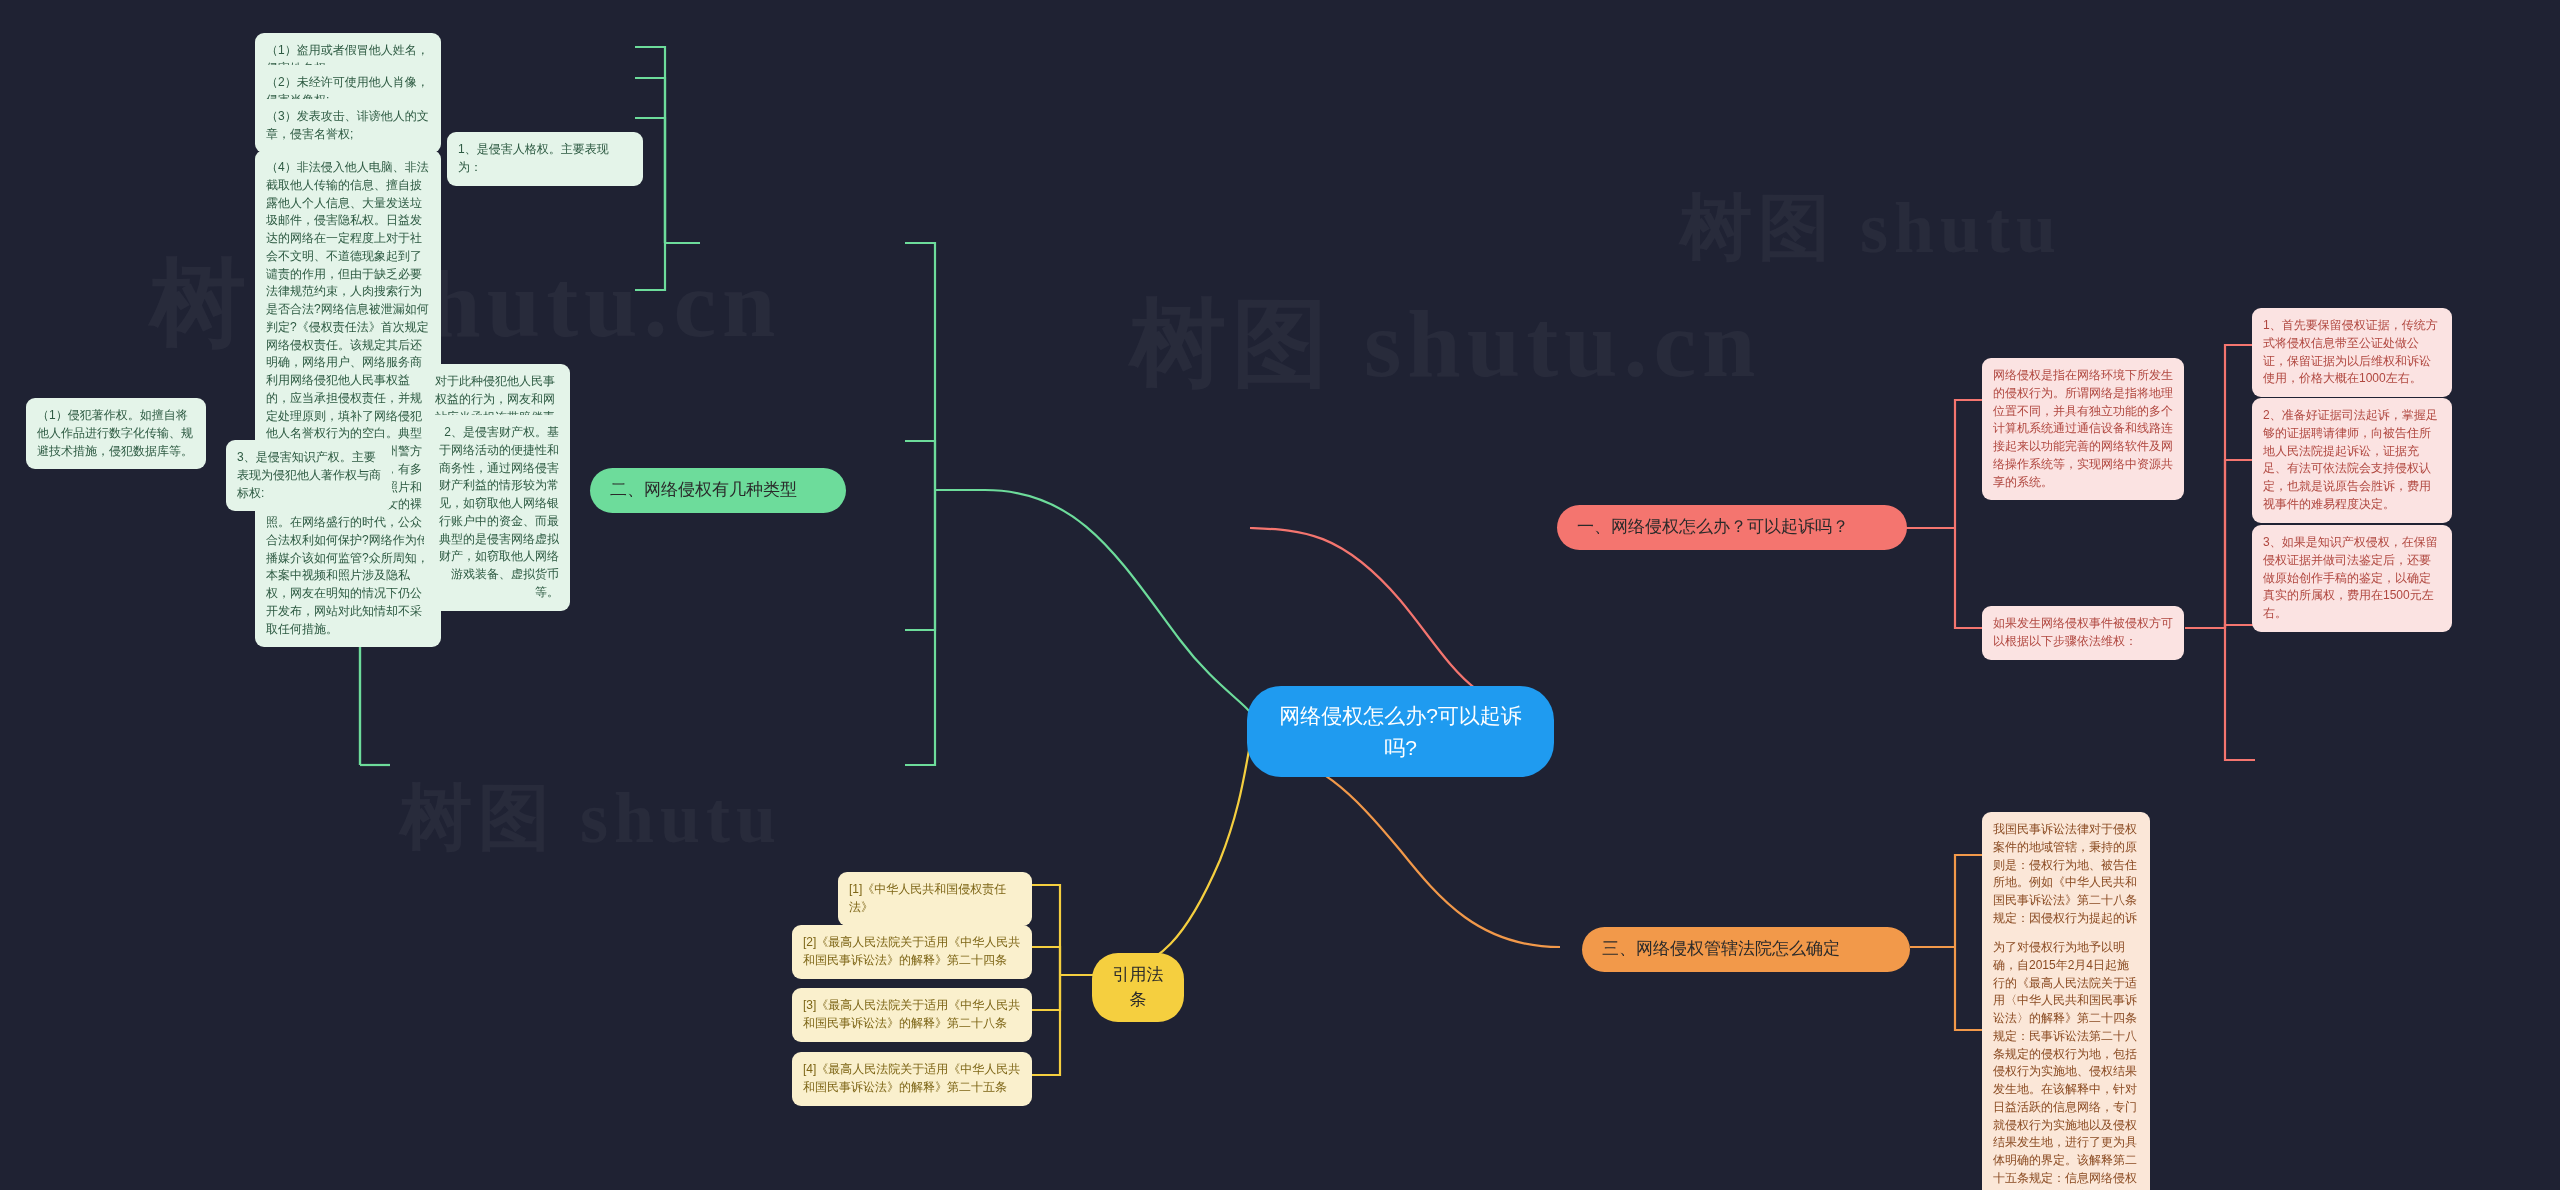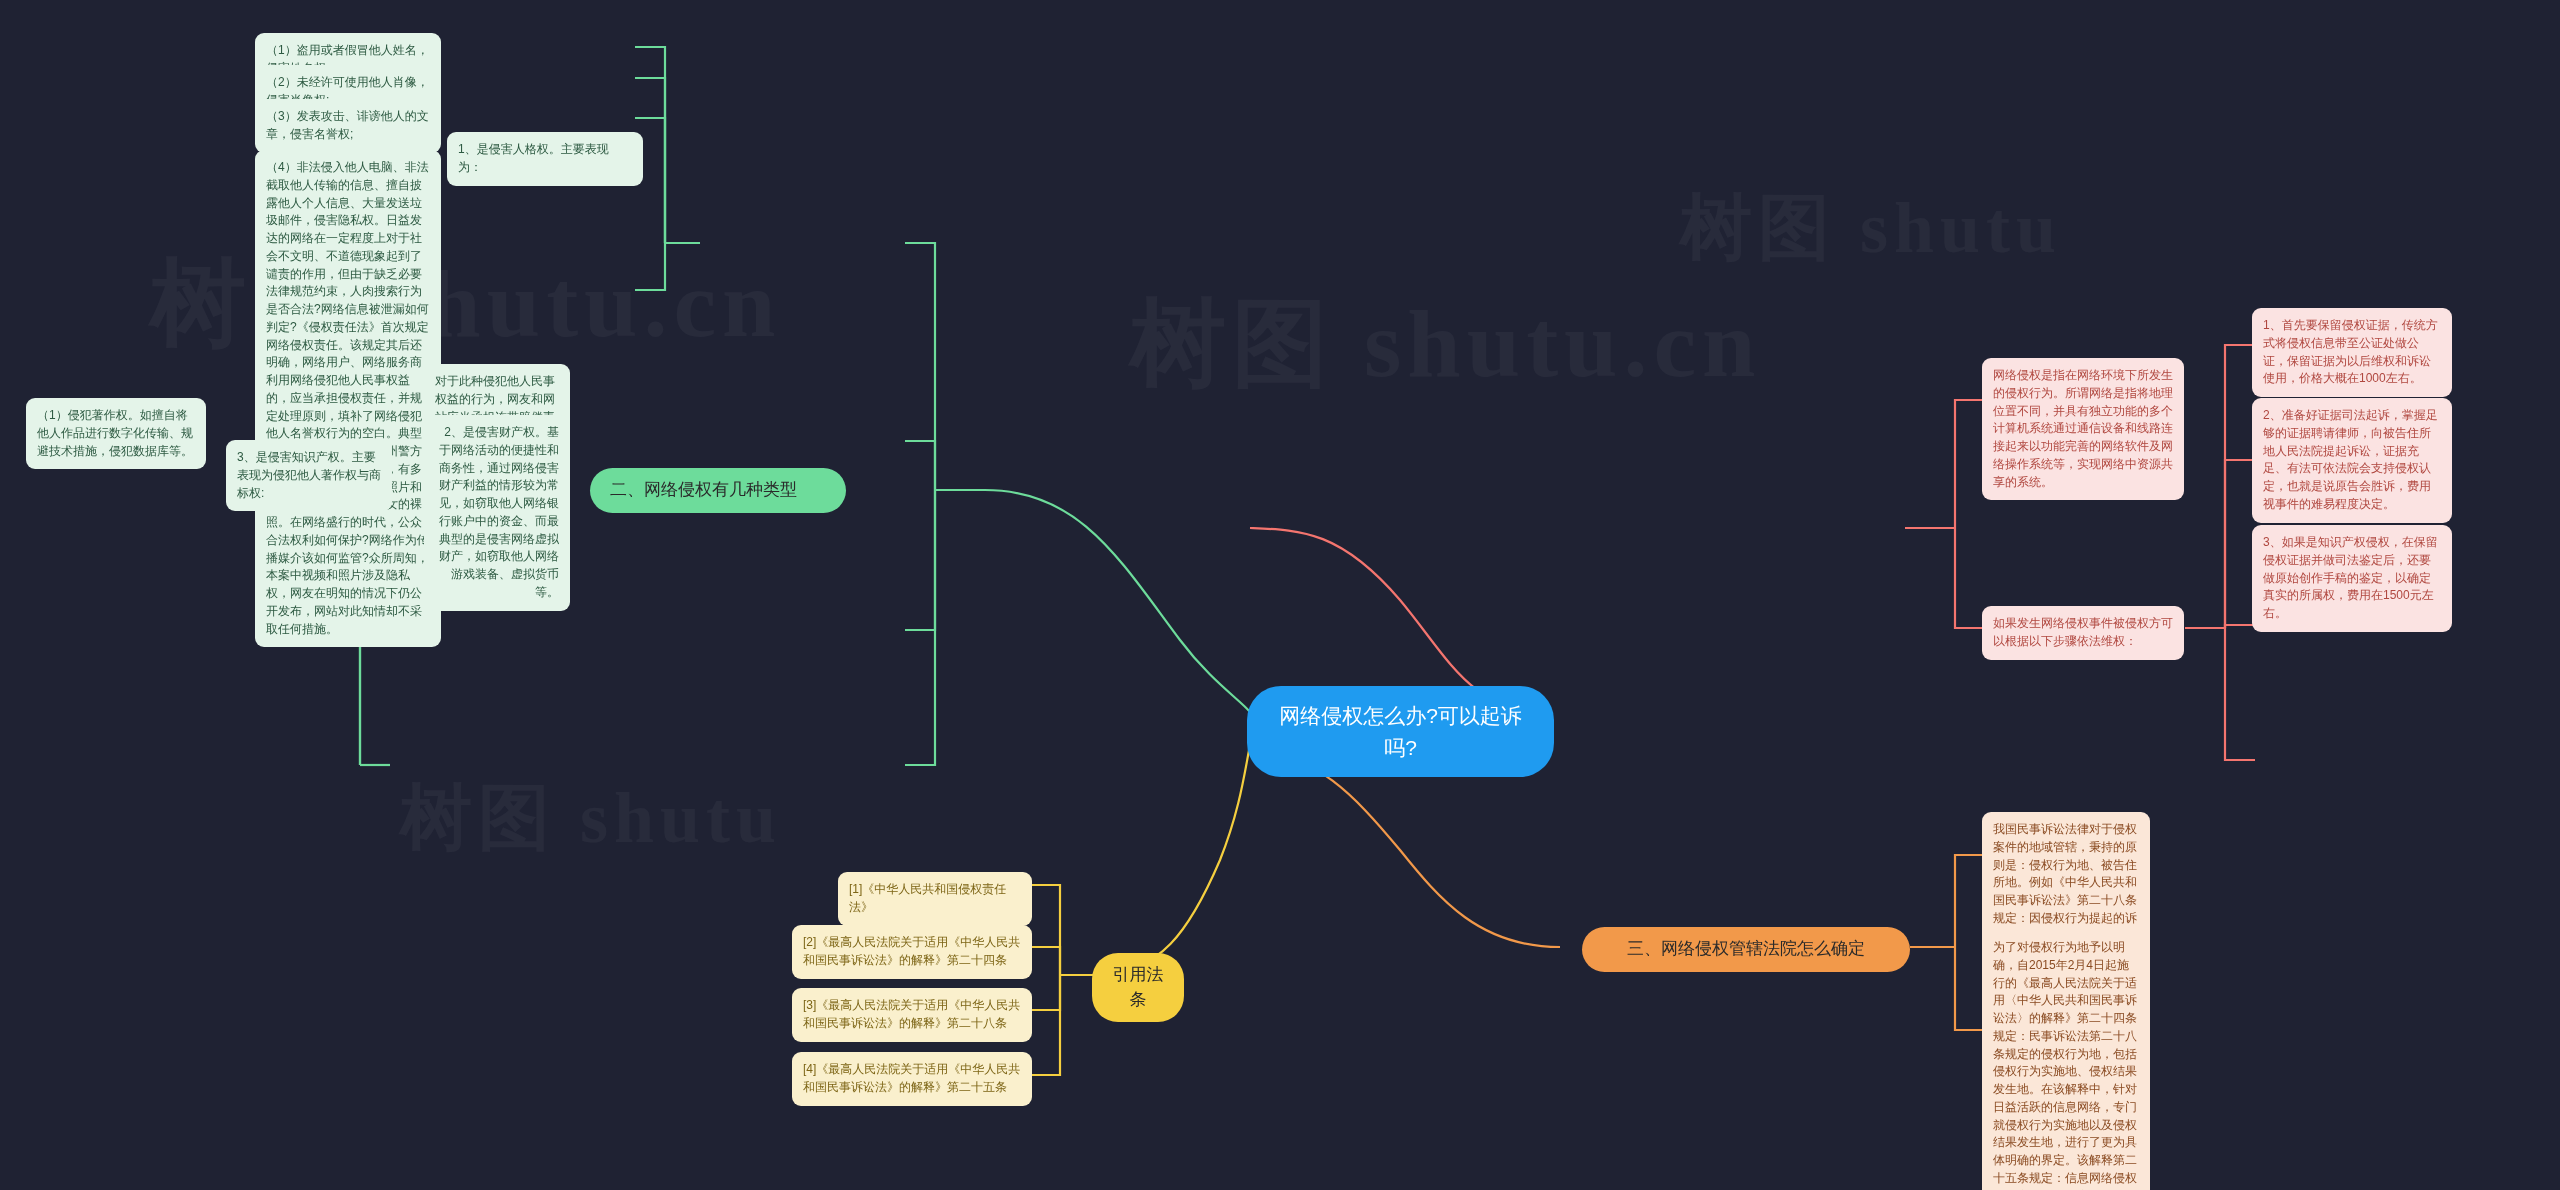--- a/index.html
+++ b/index.html
@@ -35,21 +35,21 @@
   
   .branch {
     border-radius: 26px;
     padding: 10px 20px;
     font-size: 17px;
     color: #2a2a2a;
     line-height: 1.45;
   }
   .branch.red    { background: #f4756f; }
   .branch.green  { background: #6ddc9b; }
-  .branch.orange { background: #f2994a; text-align: center; }
+  .branch.orange { background: #f2994a; }
   .branch.yellow { background: #f5cf3f; }
 
   
   .card {
     font-size: 12px;
     padding: 9px 11px;
     border-radius: 9px;
   }
   .card.pink   { background: #fbe3e2; color: #b0473f; }
   .card.green  { background: #e4f4e9; color: #2d5a42; }
@@ -123,20 +123,21 @@
       <path d="M1095 975 L 1060 975" stroke="#f5cf3f"></path>
       <path d="M1060 975 L 1060 885 L 1030 885" stroke="#f5cf3f"></path>
       <path d="M1060 975 L 1060 947 L 1030 947" stroke="#f5cf3f"></path>
       <path d="M1060 975 L 1060 1010 L 1030 1010" stroke="#f5cf3f"></path>
       <path d="M1060 975 L 1060 1075 L 1030 1075" stroke="#f5cf3f"></path>
     </g>
   </svg>
 
   <div class="node central" style="left:1247px; top:686px; width:307px;">网络侵权怎么办?可以起诉吗?</div>
 
+  <div class="node branch red" style="left:1557px; top:505px; width:350px;">一、网络侵权怎么办？可以起诉吗？</div>
 
   <div class="node card pink" style="left:1982px; top:358px; width:202px;">网络侵权是指在网络环境下所发生的侵权行为。所谓网络是指将地理位置不同，并具有独立功能的多个计算机系统通过通信设备和线路连接起来以功能完善的网络软件及网络操作系统等，实现网络中资源共享的系统。</div>
 
   <div class="node card pink" style="left:1982px; top:606px; width:202px;">如果发生网络侵权事件被侵权方可以根据以下步骤依法维权：</div>
 
   <div class="node card pink" style="left:2252px; top:308px; width:200px;">1、首先要保留侵权证据，传统方式将侵权信息带至公证处做公证，保留证据为以后维权和诉讼使用，价格大概在1000左右。</div>
 
   <div class="node card pink" style="left:2252px; top:398px; width:200px;">2、准备好证据司法起诉，掌握足够的证据聘请律师，向被告住所地人民法院提起诉讼，证据充足、有法可依法院会支持侵权认定，也就是说原告会胜诉，费用视事件的难易程度决定。</div>
 
   <div class="node card pink" style="left:2252px; top:525px; width:200px;">3、如果是知识产权侵权，在保留侵权证据并做司法鉴定后，还要做原始创作手稿的鉴定，以确定真实的所属权，费用在1500元左右。</div>

